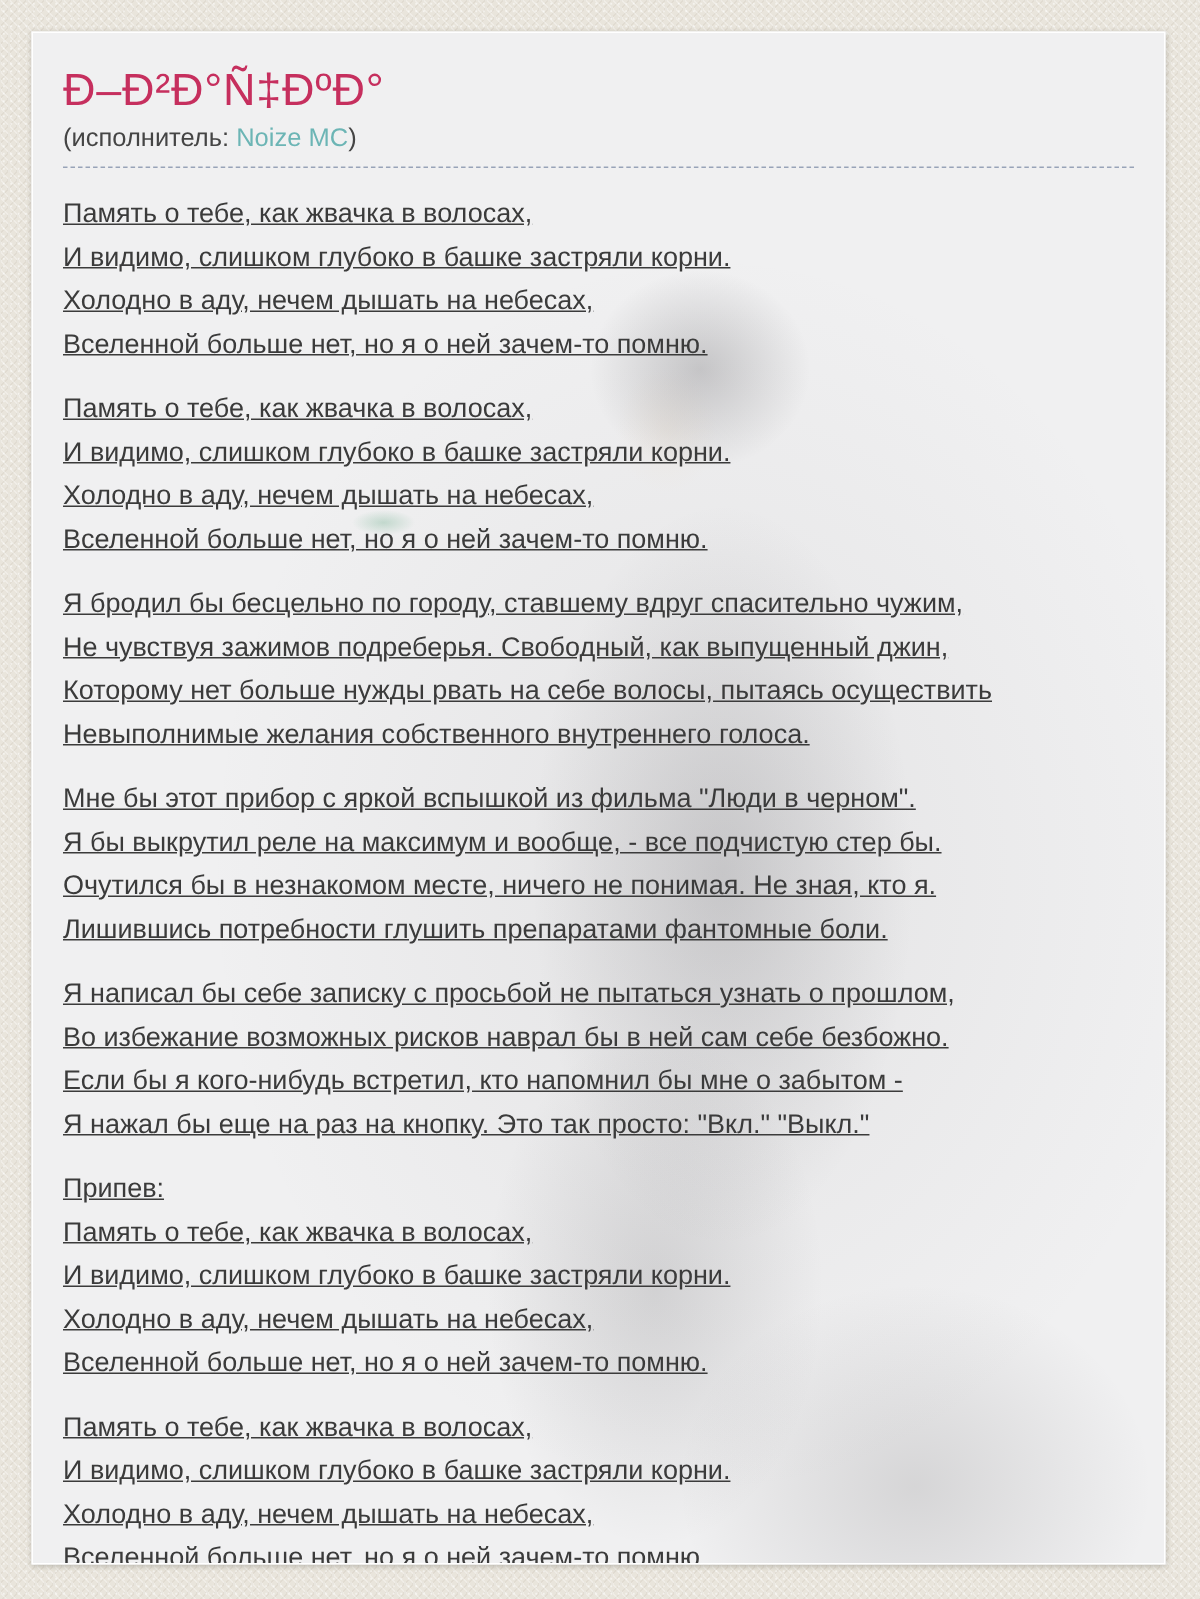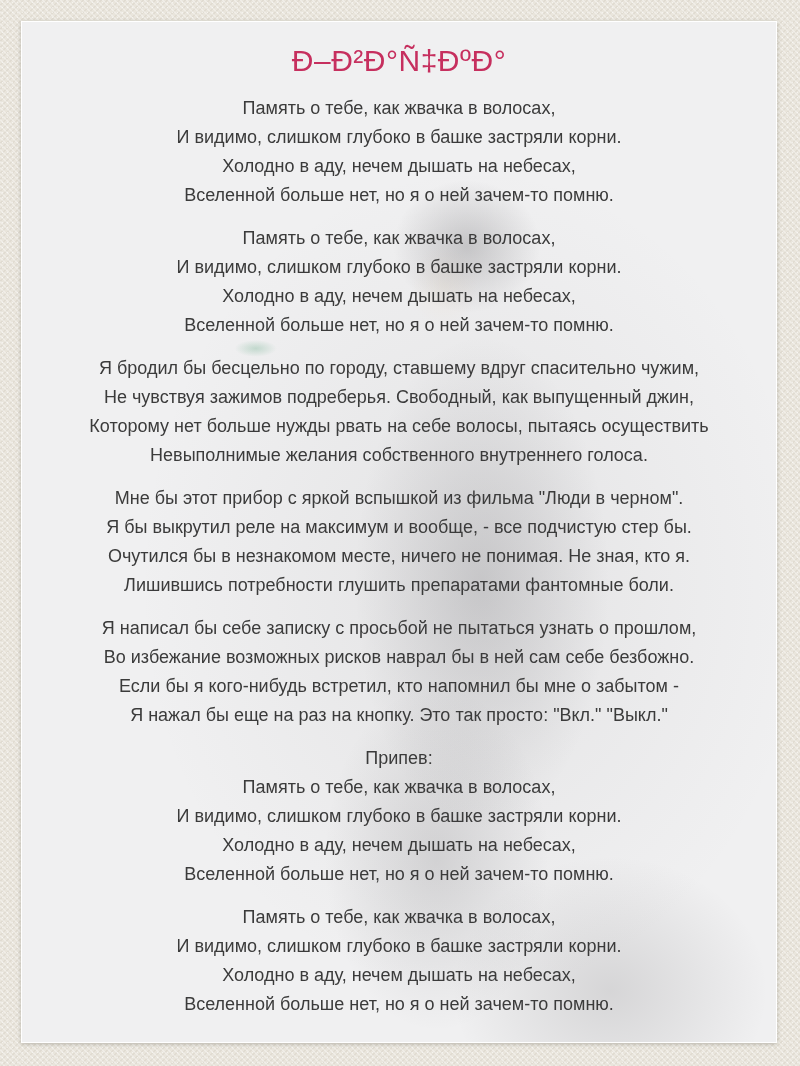--- a/index.html
+++ b/index.html
@@ -1,15 +1,15 @@
 <!DOCTYPE html>
 <html><head>
 <meta charset="utf-8">
 <style>
-  * { box-sizing: border-box; margin: 0; padding: 0; text-align: center; }
+  * { box-sizing: border-box; margin: 0; padding: 0; }
 
   html, body {
     width: 800px;
     height: 1066px;
     overflow: hidden;
     font-family: "Liberation Sans", sans-serif;
   }
 
   body {
     position: relative;
@@ -76,31 +76,33 @@
 
   .lyrics {
     margin-top: 16px;
   }
 
   .lyrics p {
     font-size: 18px;
     line-height: 29px;
     color: #3b3b3b;
     margin: 0 0 14px 0;
+    text-decoration: underline;
   }
 </style>
 </head>
 <body>
 
 <div class="card">
   <div class="bg-photo"></div>
   <div class="content">
 
     <h1 class="page-title">Ð–Ð²Ð°Ñ‡ÐºÐ°</h1>
 
+    <div class="artist-line"><span>(исполнитель:</span>&nbsp;<a href="#">Noize MC</a><span>)</span></div>
 
     <div class="lyrics">
         <p>Память о тебе, как жвачка в волосах,<br>И видимо, слишком глубоко в башке застряли корни.<br>Холодно в аду, нечем дышать на небесах,<br>Вселенной больше нет, но я о ней зачем-то помню.</p>
         <p>Память о тебе, как жвачка в волосах,<br>И видимо, слишком глубоко в башке застряли корни.<br>Холодно в аду, нечем дышать на небесах,<br>Вселенной больше нет, но я о ней зачем-то помню.</p>
         <p>Я бродил бы бесцельно по городу, ставшему вдруг спасительно чужим,<br>Не чувствуя зажимов подреберья. Свободный, как выпущенный джин,<br>Которому нет больше нужды рвать на себе волосы, пытаясь осуществить<br>Невыполнимые желания собственного внутреннего голоса.</p>
         <p>Мне бы этот прибор с яркой вспышкой из фильма "Люди в черном".<br>Я бы выкрутил реле на максимум и вообще, - все подчистую стер бы.<br>Очутился бы в незнакомом месте, ничего не понимая. Не зная, кто я.<br>Лишившись потребности глушить препаратами фантомные боли.</p>
         <p>Я написал бы себе записку с просьбой не пытаться узнать о прошлом,<br>Во избежание возможных рисков наврал бы в ней сам себе безбожно.<br>Если бы я кого-нибудь встретил, кто напомнил бы мне о забытом -<br>Я нажал бы еще на раз на кнопку. Это так просто: "Вкл." "Выкл."</p>
         <p>Припев:<br>Память о тебе, как жвачка в волосах,<br>И видимо, слишком глубоко в башке застряли корни.<br>Холодно в аду, нечем дышать на небесах,<br>Вселенной больше нет, но я о ней зачем-то помню.</p>
         <p>Память о тебе, как жвачка в волосах,<br>И видимо, слишком глубоко в башке застряли корни.<br>Холодно в аду, нечем дышать на небесах,<br>Вселенной больше нет, но я о ней зачем-то помню.</p>
       </div>

